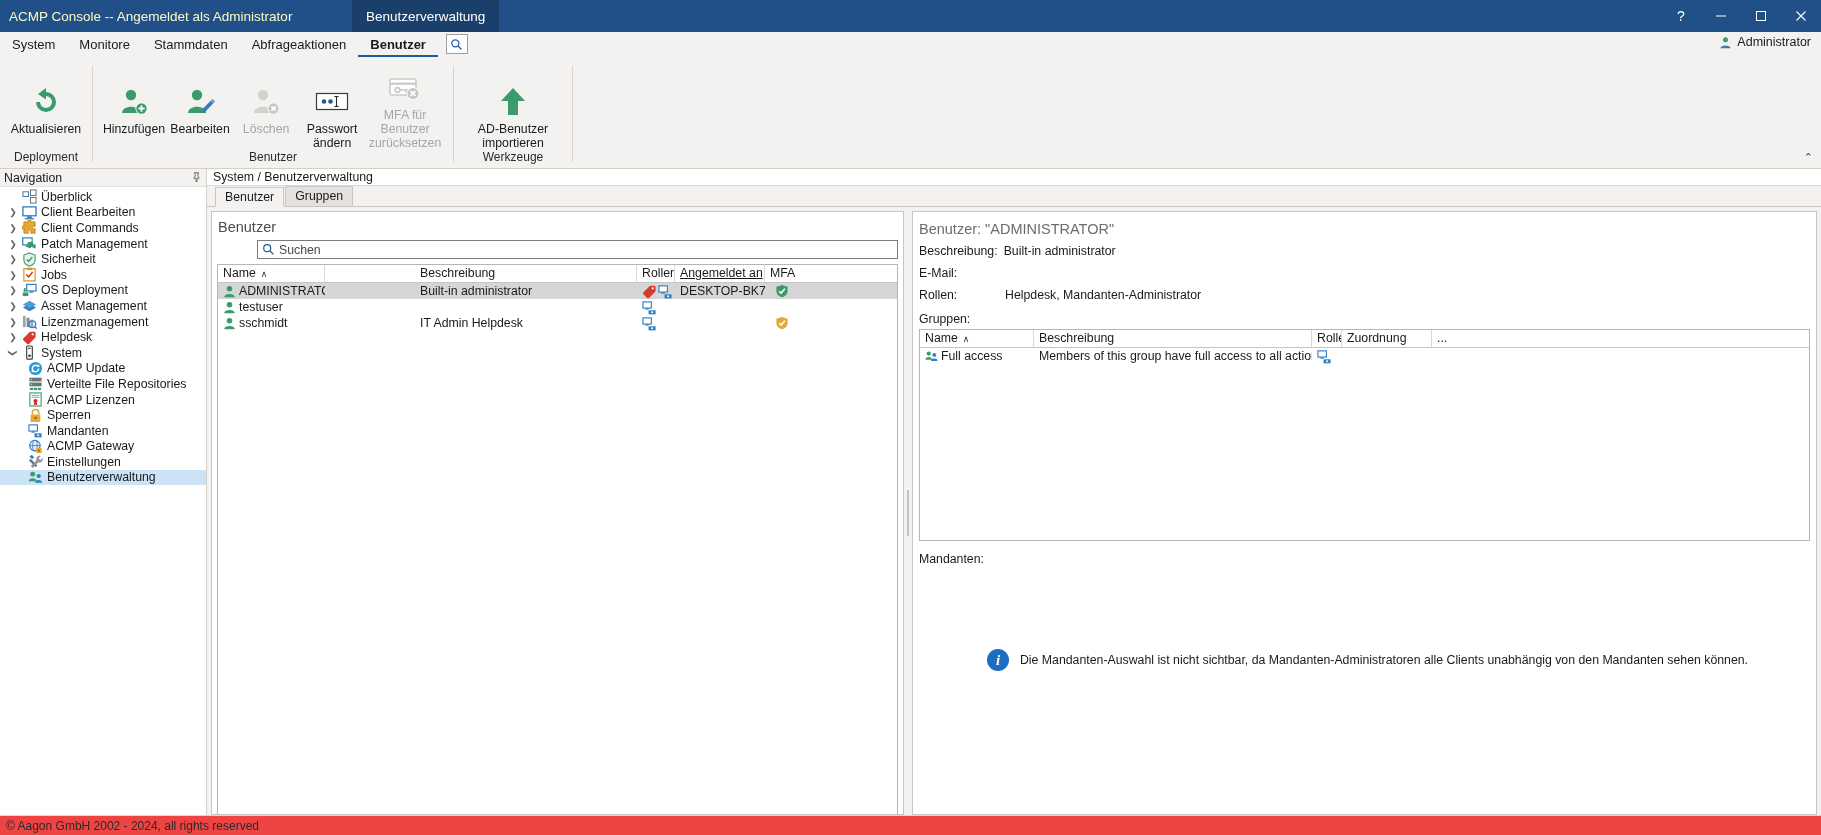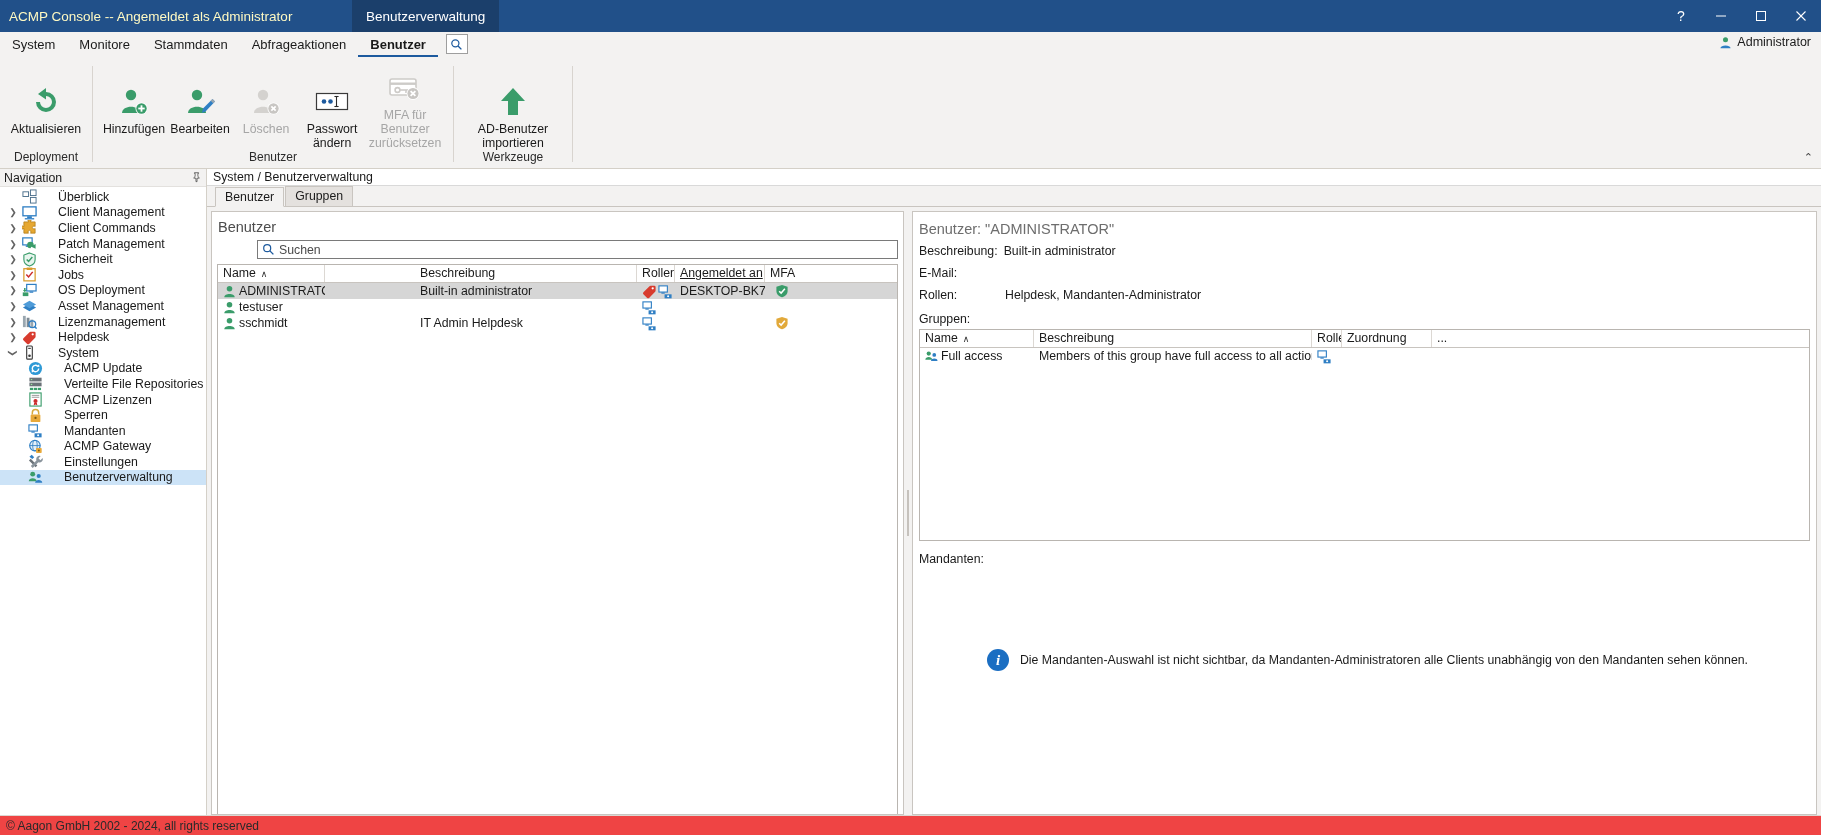--- a/index.html
+++ b/index.html
@@ -91,21 +91,21 @@
   .nav-list { flex: 1; padding-top: 2px; overflow: hidden; background: #ffffff; }
   .nav-item {
     height: 15.6px; display: flex; align-items: center; font-size: 12.3px;
     color: #1a1a1a; white-space: nowrap; padding-left: 6px;
   }
   .nav-item.selected { background: #cce3f7; }
   .nav-arrow { width: 14px; font-size: 9px; color: #636363; display: flex; justify-content: center; }
   .nav-arrow.none { visibility: hidden; }
   .nav-ico { width: 18px; display: flex; align-items: center; justify-content: center; }
   .nav-item.child { padding-left: 26px; }
-  .nav-label { padding-left: 20px; }
+  .nav-label { padding-left: 3px; }
 
   
   .main { flex: 1; display: flex; flex-direction: column; min-width: 0; background: #f3f2f1; }
   .breadcrumb {
     height: 17px; background: #ffffff; border-bottom: 1px solid #d9d9d9;
     display: flex; align-items: center; padding-left: 6px; font-size: 12.3px; color: #1a1a1a;
   }
   .tabstrip {
     height: 21px; display: flex; align-items: flex-end; padding-left: 8px;
     background: #f3f2f1; border-bottom: 1px solid #c9c5c0;
@@ -369,21 +369,21 @@
           </div>
           <div class="nav-item">
             <span class="nav-arrow" style="transform: none;">❯</span>
             <span class="nav-ico">
               <svg width="15" height="15" viewBox="0 0 16 16">
                 <rect x="1" y="2" width="14" height="9.5" fill="#fff" stroke="#2f7fc4" stroke-width="1.4"></rect>
                 <rect x="5.5" y="12" width="5" height="2" fill="#2f7fc4"></rect>
                 <rect x="3" y="14" width="10" height="1.4" fill="#2f7fc4"></rect>
               </svg>
             </span>
-            <span class="nav-label">Client Management</span>
+            <span class="nav-label">Client Bearbeiten</span>
           </div>
           <div class="nav-item">
             <span class="nav-arrow" style="transform: none;">❯</span>
             <span class="nav-ico">
               <svg width="15" height="15" viewBox="0 0 16 16">
                 <path d="M2 2 h5 a1.6 1.6 0 1 1 2 0 h5 v5 a1.6 1.6 0 1 0 0 2 v5 h-5 a1.6 1.6 0 1 0 -2 0 h-5 v-5 a1.6 1.6 0 1 1 0 -2 z" fill="#e6a832" stroke="#b07c18" stroke-width="0.8"></path>
               </svg>
             </span>
             <span class="nav-label">Client Commands</span>
           </div>

